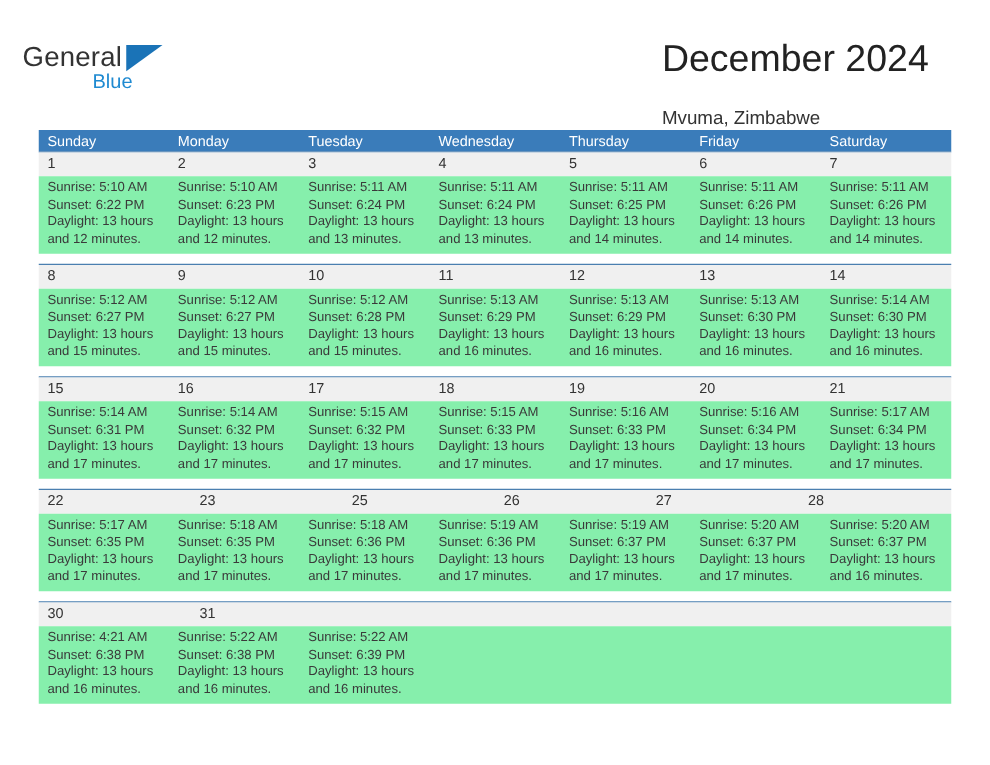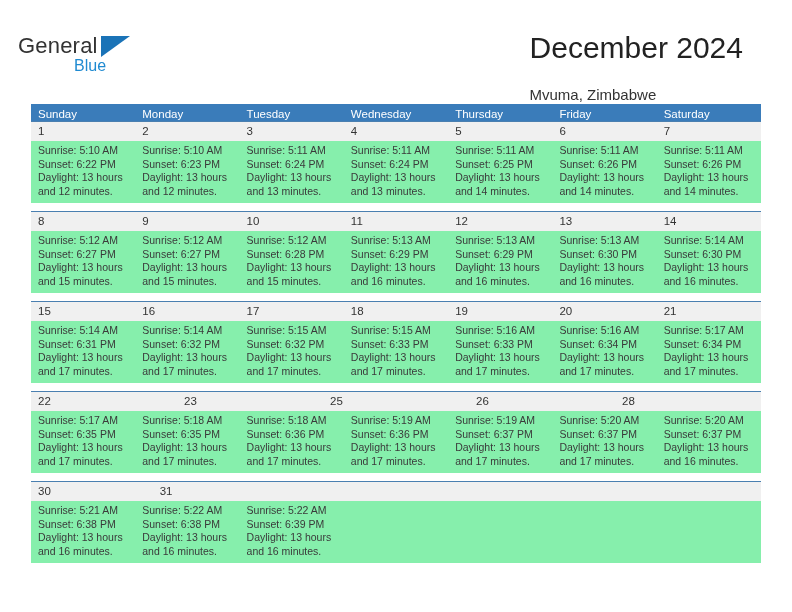--- a/index.html
+++ b/index.html
@@ -348,20 +348,21 @@
         </div>
       </div>
     </div>
 
     <div class="week spaced">
       <div class="week-daterow">
         <div class="daynum">22</div>
         <div class="daynum">23</div>
         <div class="daynum">25</div>
         <div class="daynum">26</div>
+        <div class="daynum">27</div>
         <div class="daynum">28</div>
       </div>
       <div class="week-bodyrow">
         <div class="cell">
           <div class="ln">Sunrise: 5:17 AM</div>
           <div class="ln">Sunset: 6:35 PM</div>
           <div class="ln">Daylight: 13 hours</div>
           <div class="ln">and 17 minutes.</div>
         </div>
         <div class="cell">
@@ -407,21 +408,21 @@
       <div class="week-daterow">
         <div class="daynum">30</div>
         <div class="daynum">31</div>
         <div class="daynum"></div>
         <div class="daynum"></div>
         <div class="daynum"></div>
         <div class="daynum"></div>
       </div>
       <div class="week-bodyrow">
         <div class="cell">
-          <div class="ln">Sunrise: 5:21 AM</div>
+          <div class="ln">Sunrise: 4:21 AM</div>
           <div class="ln">Sunset: 6:38 PM</div>
           <div class="ln">Daylight: 13 hours</div>
           <div class="ln">and 16 minutes.</div>
         </div>
         <div class="cell">
           <div class="ln">Sunrise: 5:22 AM</div>
           <div class="ln">Sunset: 6:38 PM</div>
           <div class="ln">Daylight: 13 hours</div>
           <div class="ln">and 16 minutes.</div>
         </div>

